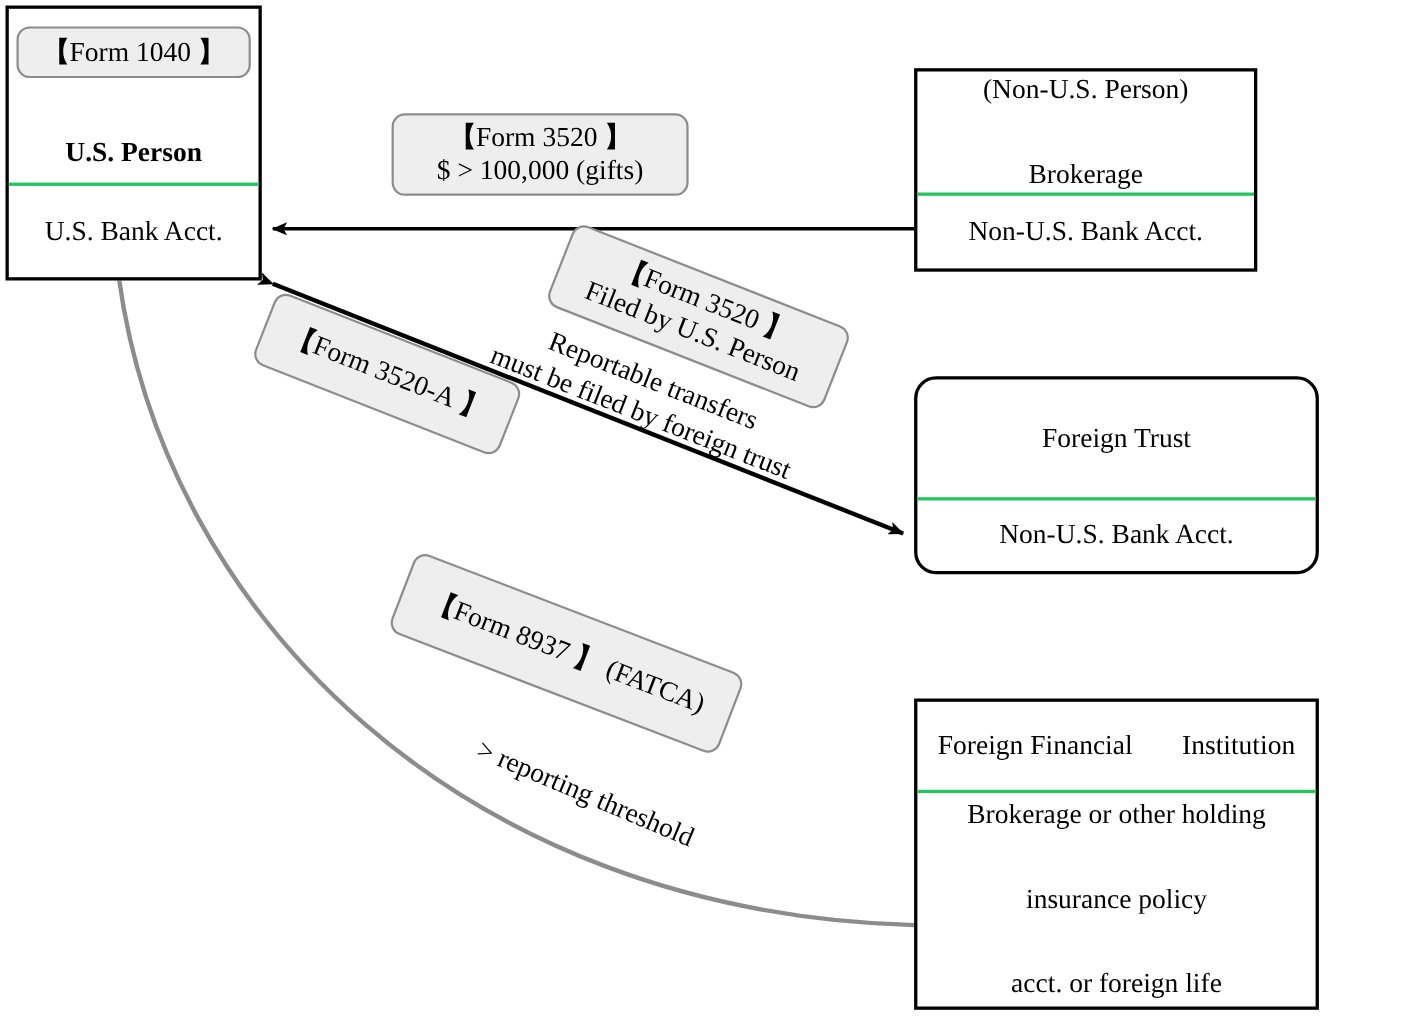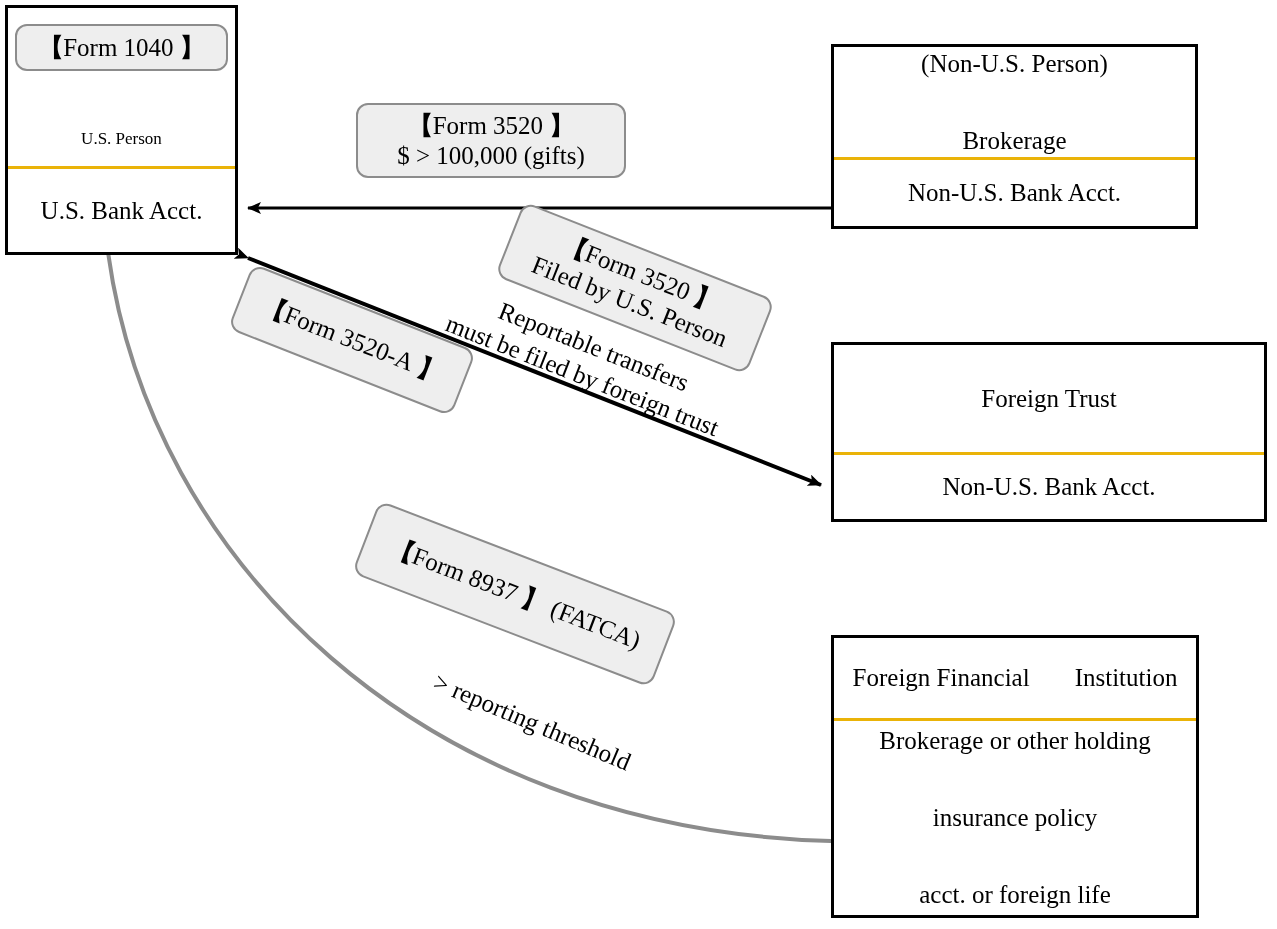--- a/index.html
+++ b/index.html
@@ -39,21 +39,21 @@
     display: flex;
     align-items: center;
     justify-content: center;
     text-align: center;
     padding: 4px 10px;
     line-height: 1.28;
     font-size: 25px;
     gap: 45px;
   }
   .cell.divided {
-    border-top: 3px solid #eab308;
+    border-top: 3px solid #22c55e;
   }
   .badge {
     box-sizing: border-box;
     background: #eeeeee;
     border: 2.5px solid #8c8c8c;
     border-radius: 12px;
     display: flex;
     flex-direction: column;
     align-items: center;
     justify-content: center;
@@ -96,34 +96,34 @@
     <path d="M 108,252 C 150,560 420,830 831,841" fill="none" stroke="#8c8c8c" stroke-width="4" stroke-linecap="round"></path>
   </svg>
 
   <div class="node" style="left:5px; top:5px; width:233px; height:250px;">
     <div class="cell" style="height:158px; flex-direction:column; justify-content:flex-start;">
       <div class="badge" style="width:213px; height:47px; margin-top:12px;">
         <div class="line">
           <span class="heavy">【</span><span>Form 1040</span>&nbsp;<span class="heavy">】</span>
         </div>
       </div>
-      <div style="flex:1; display:flex; align-items:center; justify-content:center; font-size:17px;">U.S. Person</div>
+      <div style="flex:1; display:flex; align-items:center; justify-content:center; font-size:25px;font-weight:bold;">U.S. Person</div>
     </div>
     <div class="cell divided" style="flex:1;">U.S. Bank Acct.</div>
   </div>
 
-  <div class="node" style="left:831px; top:44px; width:367px; height:185px;">
+  <div class="node" style="left:831px; top:62px; width:312px; height:185px;">
     <div class="cell" style="height:110px; flex-direction:column;">
       <div>(Non-U.S. Person)</div>
       <div>Brokerage</div>
     </div>
     <div class="cell divided" style="flex:1;">Non-U.S. Bank Acct.</div>
   </div>
 
-  <div class="node" style="left:831px; top:342px; width:436px; height:180px;">
+  <div class="node" style="left:831px; top:342px; width:368px; height:180px;border-radius:20px;">
     <div class="cell" style="height:107px;">Foreign Trust</div>
     <div class="cell divided" style="flex:1;">Non-U.S. Bank Acct.</div>
   </div>
 
   <div class="node" style="left:831px; top:635px; width:368px; height:283px;">
     <div class="cell" style="height:131px; flex-direction:row;">
       <div>Foreign Financial</div>
       <div>Institution</div>
     </div>
     <div class="cell divided" style="flex:1; flex-direction:column;">

